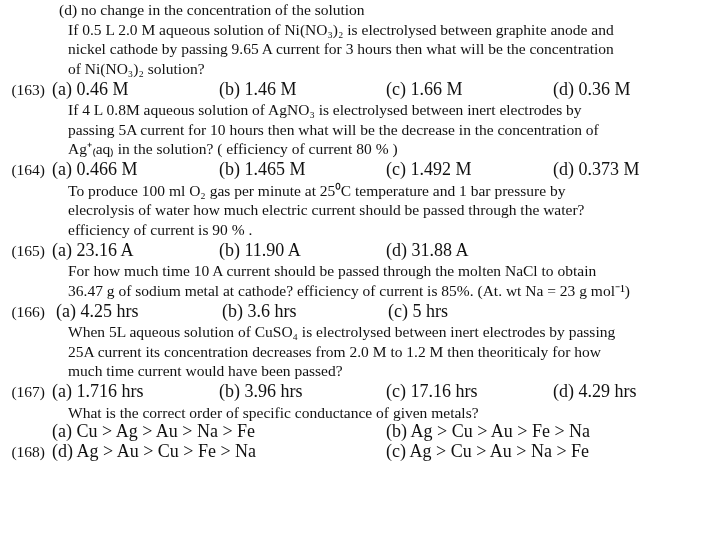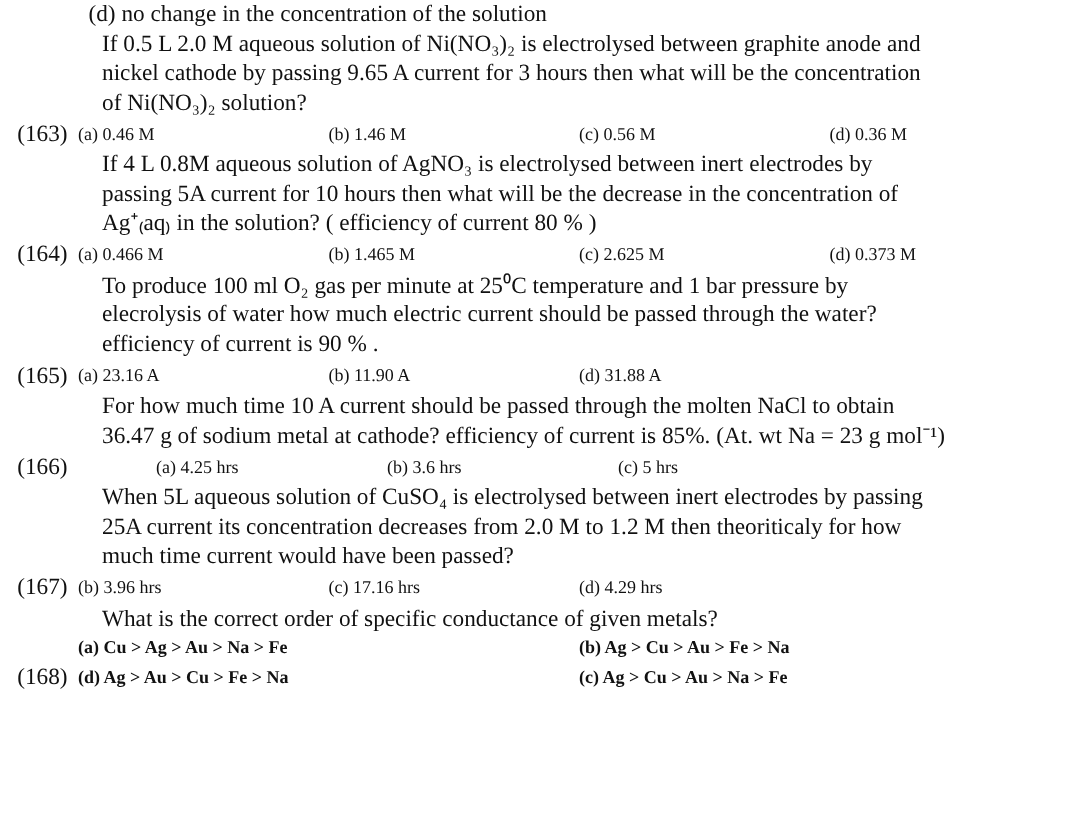--- a/index.html
+++ b/index.html
@@ -47,66 +47,66 @@
     margin-left: 16px;
   }
   .stem.jst {
     text-align-last: left;
   }
   .options {
     display: flex;
     margin-top: 1.5px;
   }
   .opt {
-    font-size: 12px;
+    font-size: 18px;
     line-height: 19.5px;
     white-space: nowrap;
   }
   .opt4 .opt { width: 25%; }
-  .opt2row { display: flex; font-weight: bold; }
+  .opt2row { display: flex; }
   .opt2row .opt { width: 50%; }
   .lead-line {
     font-size: 15.5px;
     line-height: 19.5px;
     padding-left: 59px;
   }
-  .indent-a { padding-left: 4px; margin-left: 48px; }
+  .indent-a { padding-left: 4px; }
 </style>
 </head>
 <body>
 
 <div class="page">
 
   <div class="lead-line">(d) no change in the concentration of the solution</div>
 
   <div class="qblock">
     <div class="qnum">(163)</div>
     <div class="qbody">
       <div class="stem">If 0.5 L 2.0 M aqueous solution of Ni(NO₃)₂  is electrolysed between graphite anode and</div>
       <div class="stem">nickel cathode by passing 9.65 A current for 3 hours then what will be the concentration</div>
       <div class="stem jst">of Ni(NO₃)₂  solution?</div>
       <div class="options opt4">
         <div class="opt">(a) 0.46 M</div>
         <div class="opt">(b) 1.46 M</div>
-        <div class="opt">(c) 0.56 M</div>
+        <div class="opt">(c) 1.66 M</div>
         <div class="opt">(d) 0.36 M</div>
       </div>
     </div>
   </div>
 
   <div class="qblock">
     <div class="qnum">(164)</div>
     <div class="qbody">
       <div class="stem">If 4 L 0.8M aqueous solution of AgNO₃ is electrolysed between inert electrodes by</div>
       <div class="stem">passing 5A current for 10 hours then what will be the decrease in the concentration of</div>
       <div class="stem jst">Ag⁺₍aq₎  in the solution? ( efficiency of current 80 % )</div>
       <div class="options opt4">
         <div class="opt">(a) 0.466  M</div>
         <div class="opt">(b) 1.465  M</div>
-        <div class="opt">(c) 2.625  M</div>
+        <div class="opt">(c) 1.492  M</div>
         <div class="opt">(d) 0.373   M</div>
       </div>
     </div>
   </div>
 
   <div class="qblock">
     <div class="qnum">(165)</div>
     <div class="qbody">
       <div class="stem">To produce 100 ml O₂ gas per minute at 25⁰C temperature and 1 bar pressure by</div>
       <div class="stem">elecrolysis of water how much electric current should be passed through the water?</div>
@@ -132,20 +132,21 @@
     </div>
   </div>
 
   <div class="qblock">
     <div class="qnum">(167)</div>
     <div class="qbody">
       <div class="stem">When 5L aqueous solution of CuSO₄ is electrolysed between inert electrodes by passing</div>
       <div class="stem">25A current its concentration decreases from 2.0 M to 1.2 M then theoriticaly for how</div>
       <div class="stem jst">much time current would have been passed?</div>
       <div class="options opt4">
+        <div class="opt">(a) 1.716 hrs</div>
         <div class="opt">(b) 3.96 hrs</div>
         <div class="opt">(c) 17.16  hrs</div>
         <div class="opt">(d) 4.29  hrs</div>
       </div>
     </div>
   </div>
 
   <div class="qblock">
     <div class="qnum">(168)</div>
     <div class="qbody">

